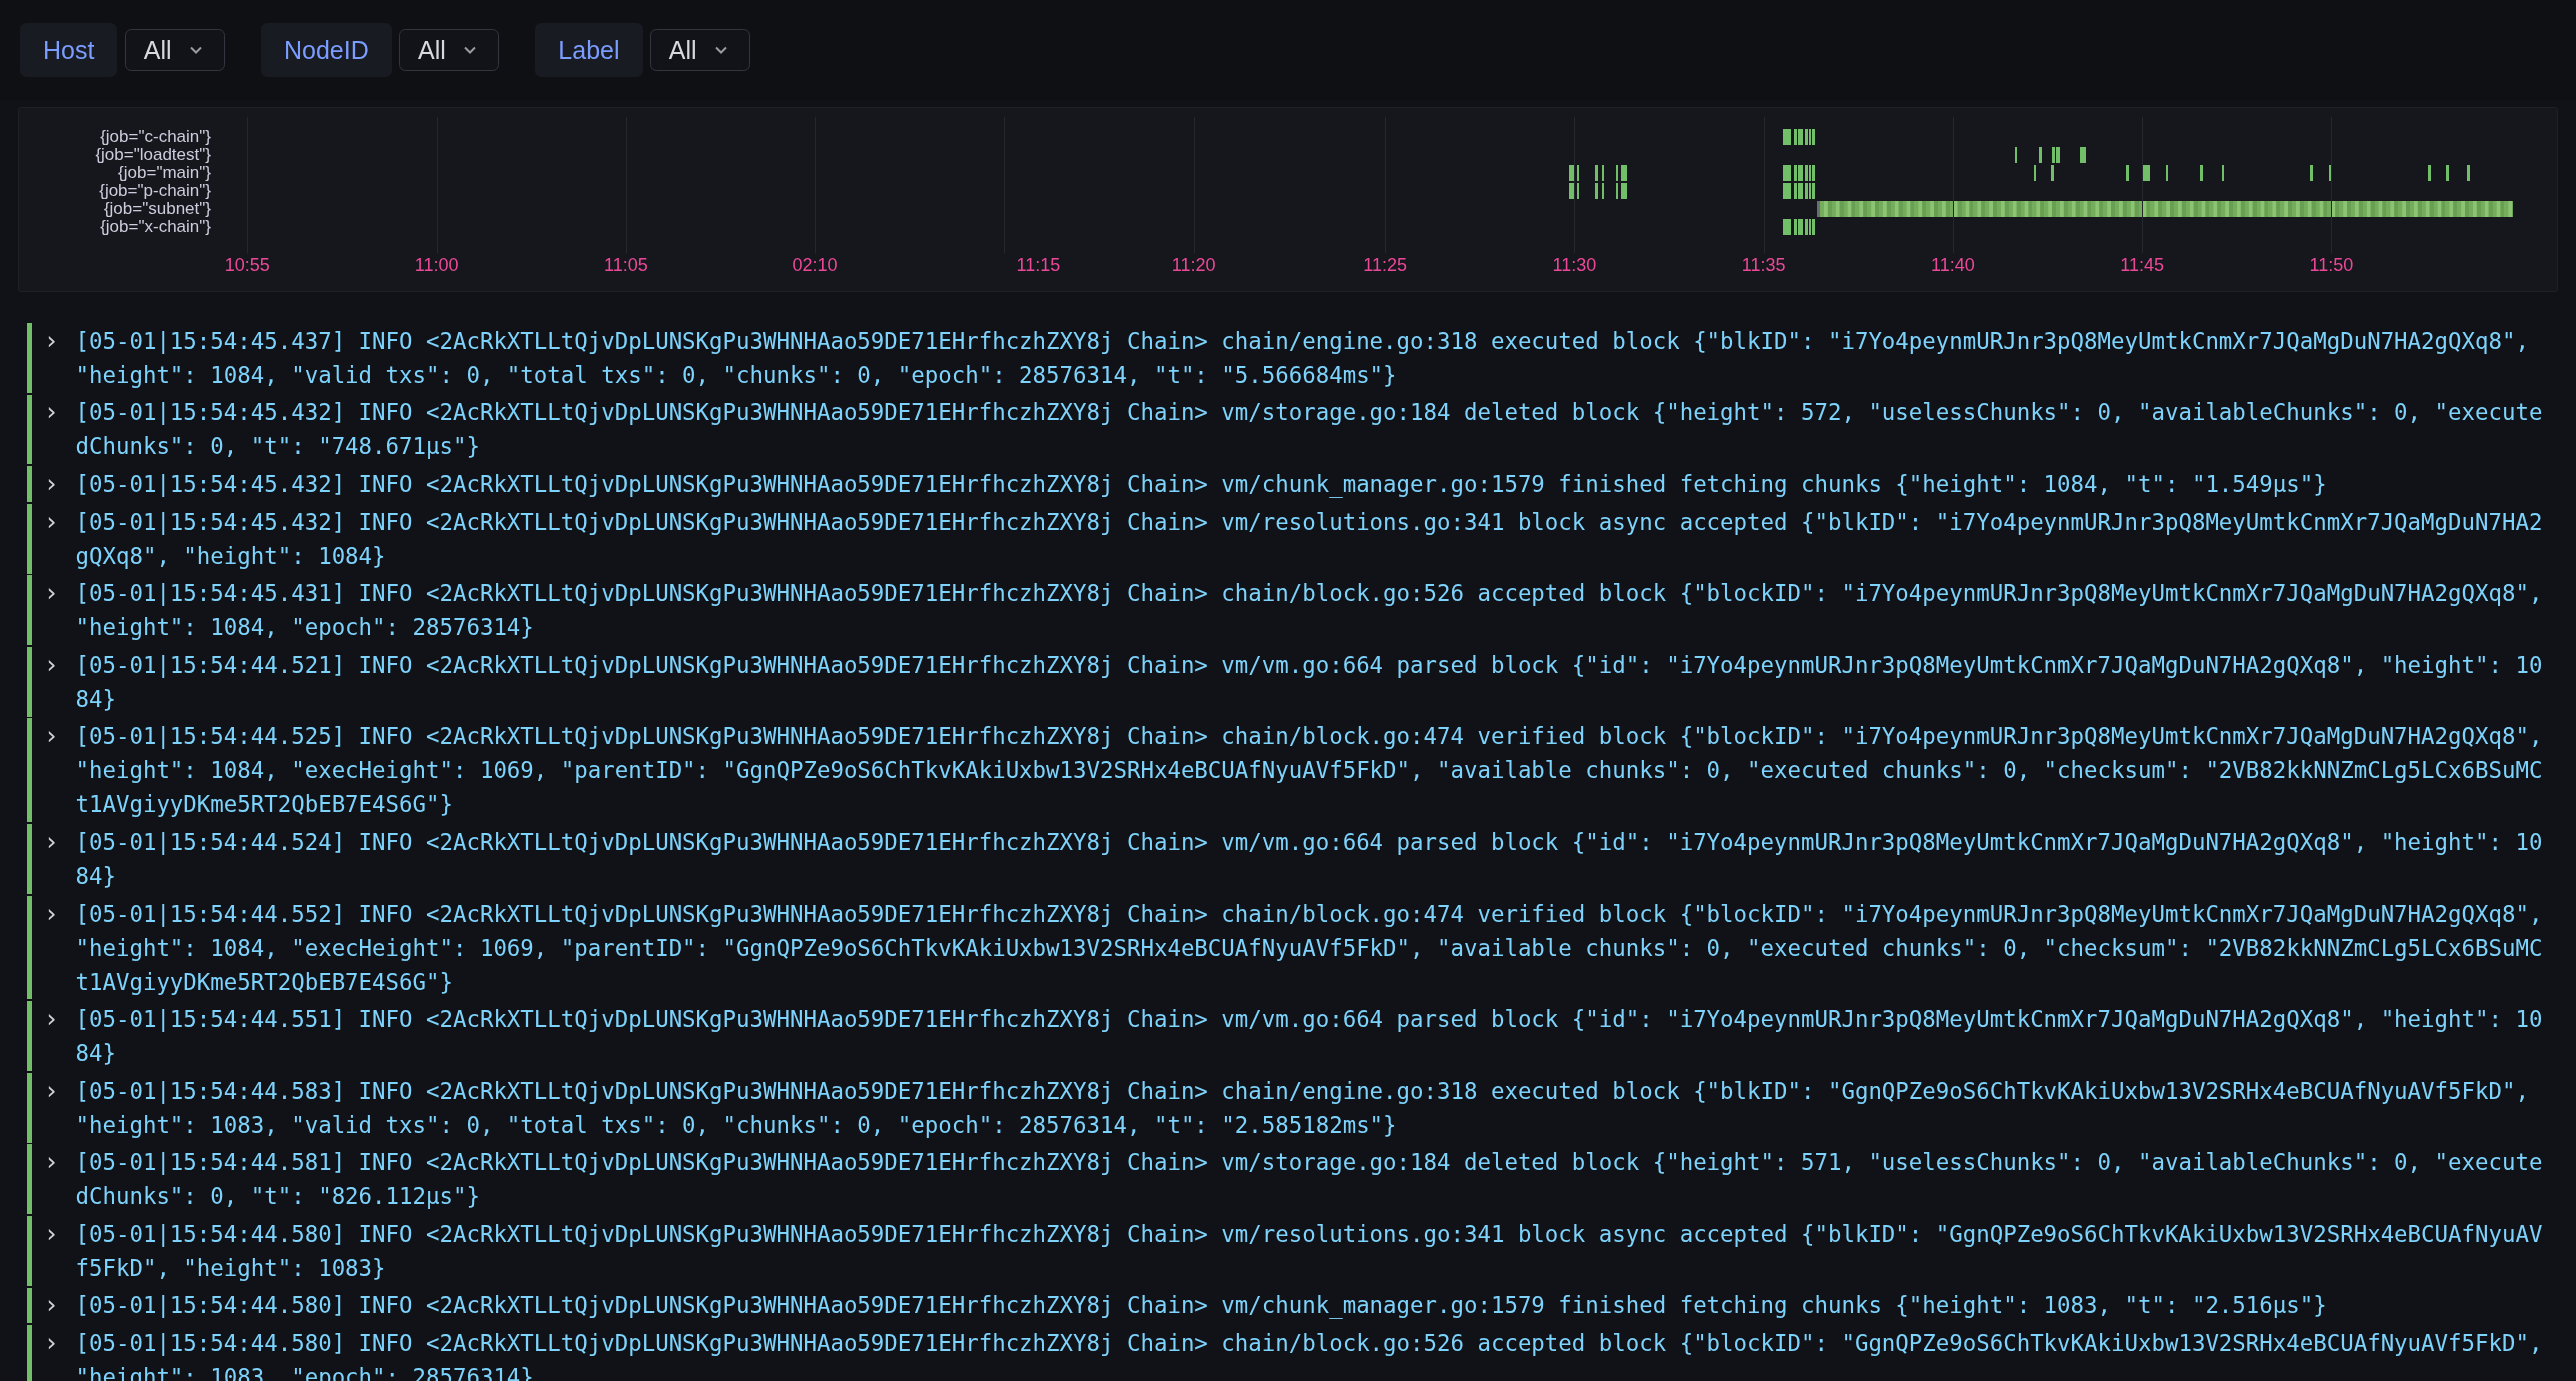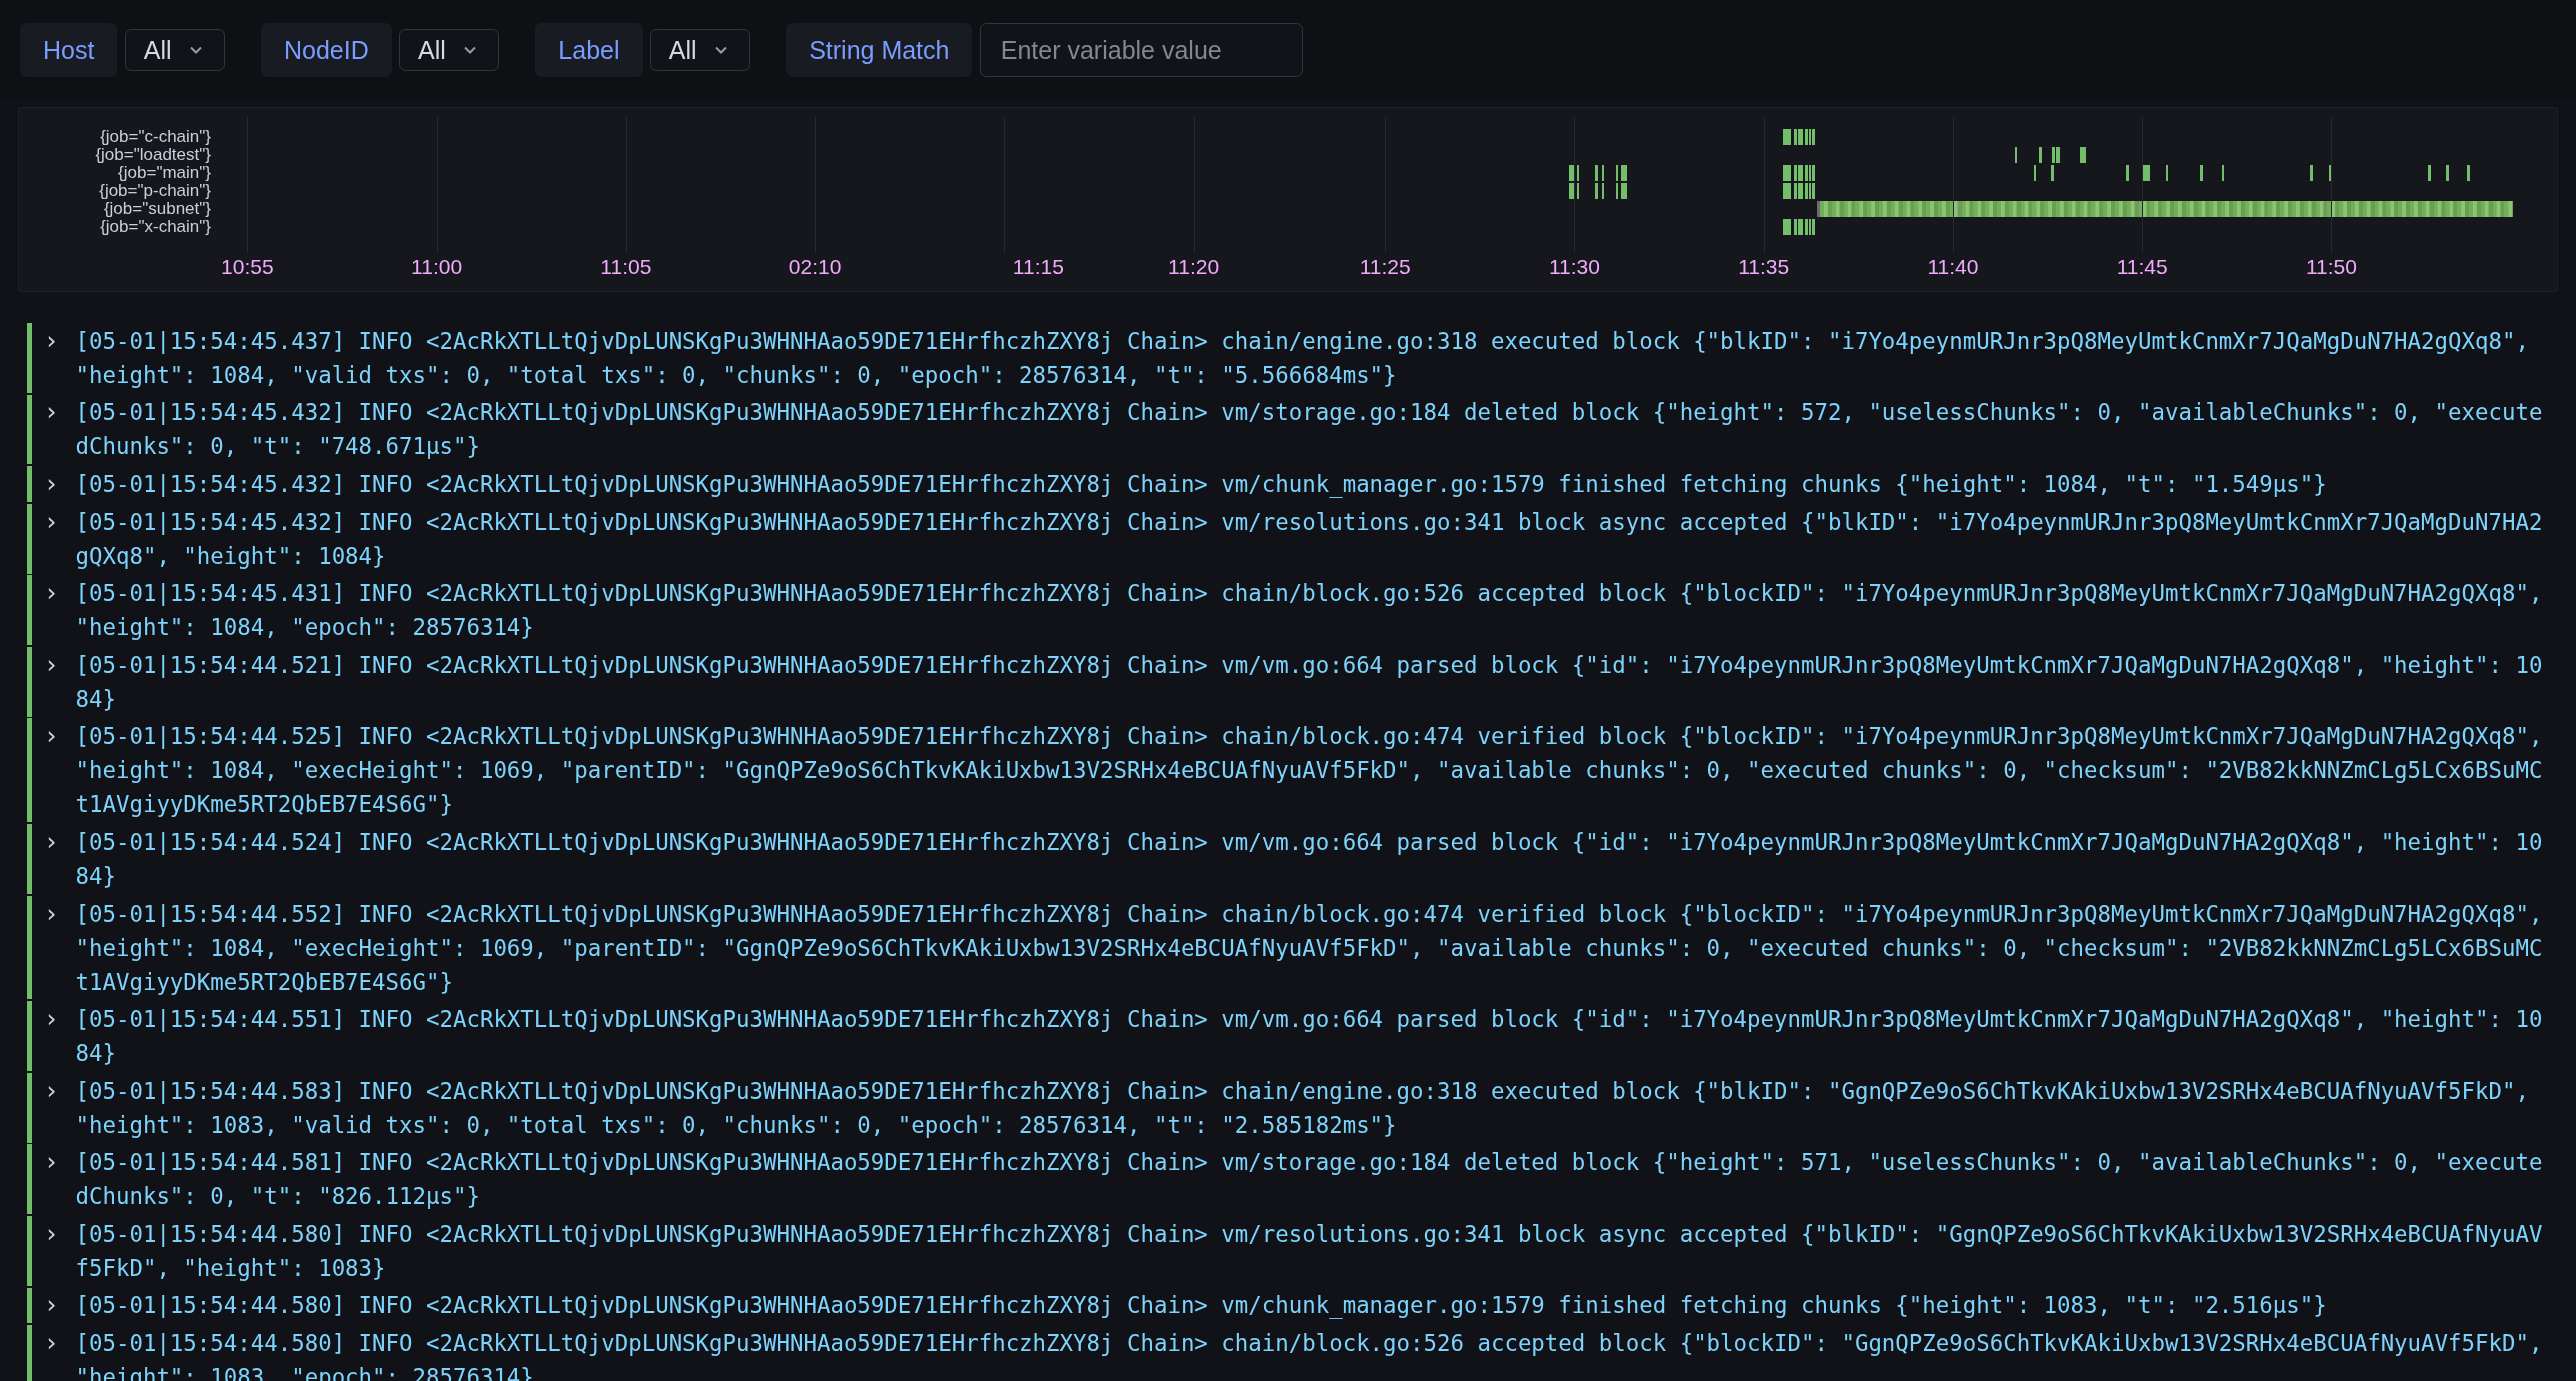--- a/index.html
+++ b/index.html
@@ -59,21 +59,21 @@
   }
   .mark.striped {
     background:repeating-linear-gradient(90deg,#74ad5c 0px,#74ad5c 3.6px,#8cc473 4.5px,#8cc473 7.3px,#699f52 8.2px,#699f52 11.8px);
     border-left:3.6px solid #6a6d72;
   }
   .x-axis {
     position:absolute; left:198px; right:3.6px; top:147px; height:29px;
   }
   .tick {
     position:absolute; transform:translateX(-50%);
-    font-size:21px; color:#f0abfc; white-space:nowrap;
+    font-size:18px; color:#ec4899; white-space:nowrap;
   }
   
   .loglist { position:absolute; left:27px; top:323px; width:2529px; }
   .entry {
     display:flex; align-items:flex-start;
     border-left:5.4px solid #73bf69;
     padding:0.9px 0 0.9px 14.5px; margin-bottom:1.8px;
     cursor:pointer;
   }
   .chev {
@@ -112,24 +112,20 @@
       </button>
     </div>
     <div class="var-group">
       <button class="var-label">Label</button>
       <button class="var-select">
         <span>All</span>
         <svg class="dd-chev" viewBox="0 0 24 24">
             <path d="M6 9l6 6 6-6"></path>
           </svg>
       </button>
-    </div>
-    <div class="var-group">
-      <button class="var-label">String Match</button>
-      <input class="var-input" type="text" placeholder="Enter variable value" style="">
     </div>
   </div>
 
   <div class="panel">
     <div class="lane-labels">
         <div class="lane-label">{job="c-chain"}</div>
         <div class="lane-label">{job="loadtest"}</div>
         <div class="lane-label">{job="main"}</div>
         <div class="lane-label">{job="p-chain"}</div>
         <div class="lane-label">{job="subnet"}</div>

